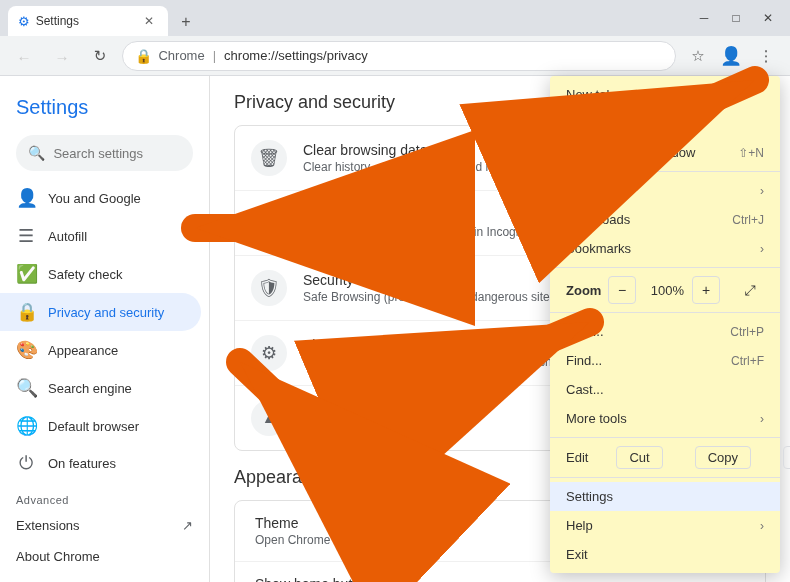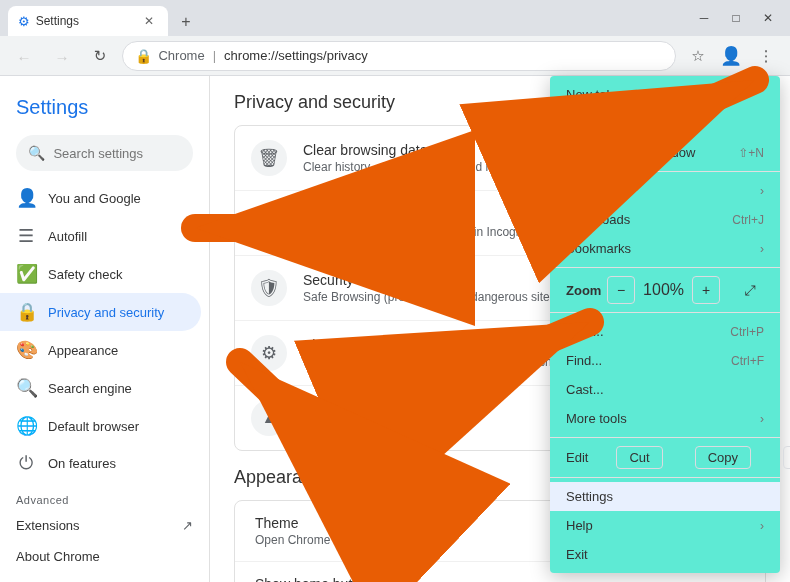--- a/index.html
+++ b/index.html
@@ -219,21 +219,21 @@
     .settings-item-text .subtitle { font-size: 12px; color: #5f6368; margin-top: 2px; }
     .settings-item .arrow { color: #999; font-size: 18px; }
     .external-icon { color: #5f6368; font-size: 16px; }
 
     
     .dropdown-overlay {
       position: absolute;
       top: 36px;
       right: 0;
       width: 230px;
-      background: #5eead4;
+      background: #fef9c3;
       border-radius: 4px;
       box-shadow: 0 4px 20px rgba(0,0,0,0.25);
       z-index: 1000;
       padding: 4px 0;
     }
     .dropdown-item {
       display: flex;
       align-items: center;
       padding: 7px 16px;
       font-size: 13px;
@@ -264,21 +264,21 @@
     .zoom-controls { display: flex; align-items: center; gap: 8px; }
     .zoom-btn {
       width: 28px; height: 28px;
       display: flex; align-items: center; justify-content: center;
       border: 1px solid #dadce0;
       border-radius: 4px;
       cursor: pointer;
       font-size: 14px;
       color: #333;
     }
-    .zoom-value { min-width: 40px; text-align: right; font-size: 16px; color: #333; }
+    .zoom-value { min-width: 40px; text-align: right; font-size: 13px; color: #333; }
     .zoom-expand { margin-left: 8px; }
     .edit-row {
       display: flex;
       align-items: center;
       padding: 4px 16px;
       font-size: 13px;
       color: #333;
       gap: 4px;
     }
     .edit-label { flex: 1; }

